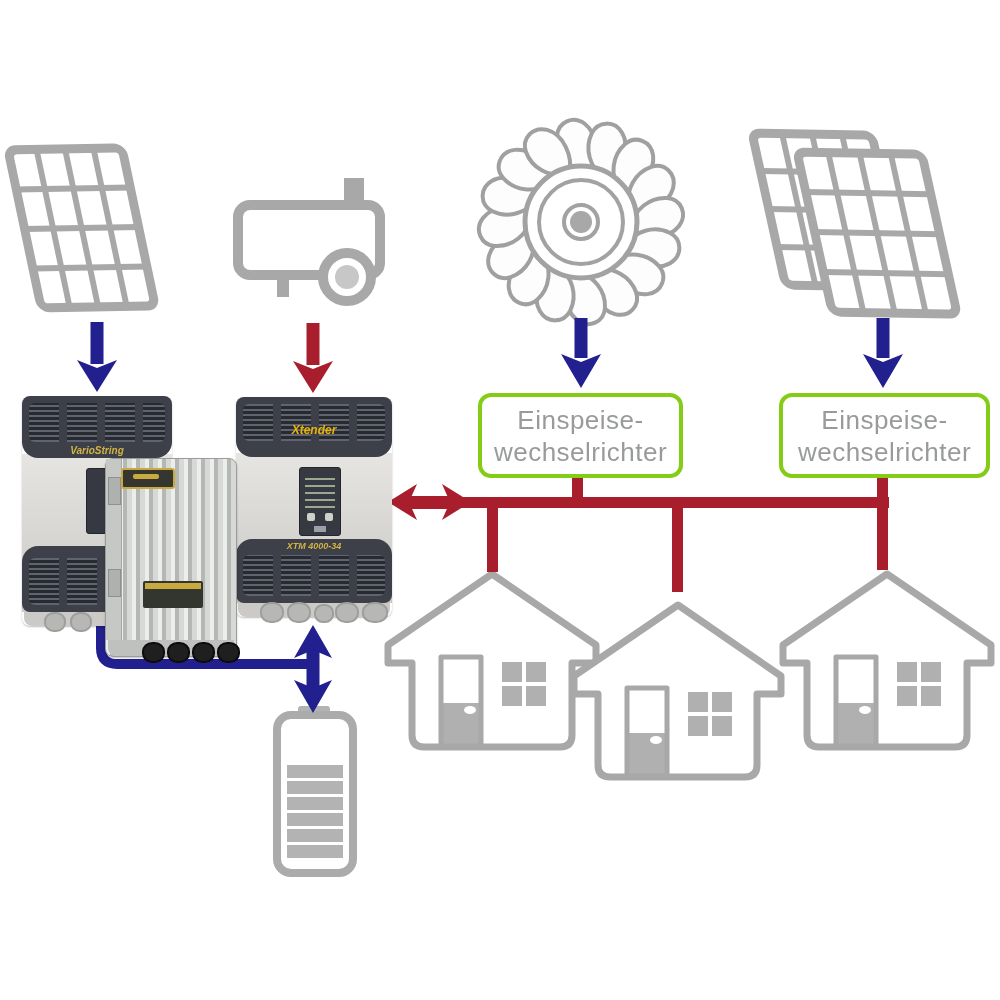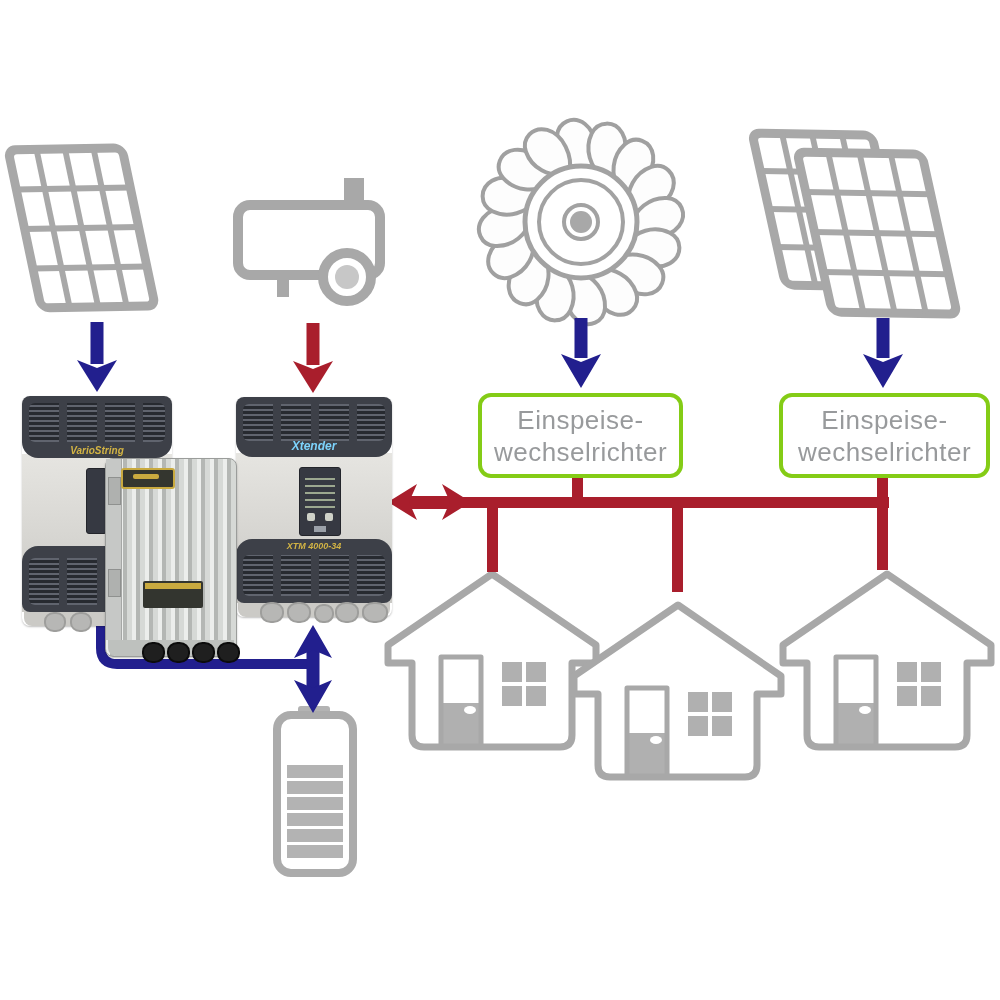--- a/index.html
+++ b/index.html
@@ -269,21 +269,21 @@
     <div class="gland" style="left:36px;bottom:-7px;width:19px;height:17px;"></div>
     <div class="gland" style="left:61px;bottom:-7px;width:19px;height:17px;"></div>
     <div class="gland" style="left:86px;bottom:-7px;width:19px;height:17px;"></div>
     <div class="gland" style="left:111px;bottom:-7px;width:19px;height:17px;"></div>
   </div>
 
   <div class="device" id="xtender" style="left:236px;top:397px;width:156px;height:220px;">
     <div class="dev-body" style="top:56px;bottom:14px;"></div>
     <div class="cap cap-top" style="height:60px;">
       <div class="vents"></div>
-      <div class="dev-label" style="bottom:4px;font-size:12px;color:#7dd3fc;">Xtender</div>
+      <div class="dev-label" style="bottom:20px;font-size:12px;color:#eab308;">Xtender</div>
     </div>
     <div class="panel" style="left:63px;top:70px;width:40px;height:67px;">
       <div class="led-rows"></div>
       <div class="pbtn" style="left:7px;"></div>
       <div class="pbtn" style="right:7px;"></div>
       <div class="plogo"></div>
     </div>
     <div class="cap cap-bottom" style="bottom:14px;height:64px;">
       <div class="vents" style="top:16px;"></div>
       <div class="dev-label" style="top:2px;font-size:9px;color:#d2b344;">XTM 4000-34</div>

